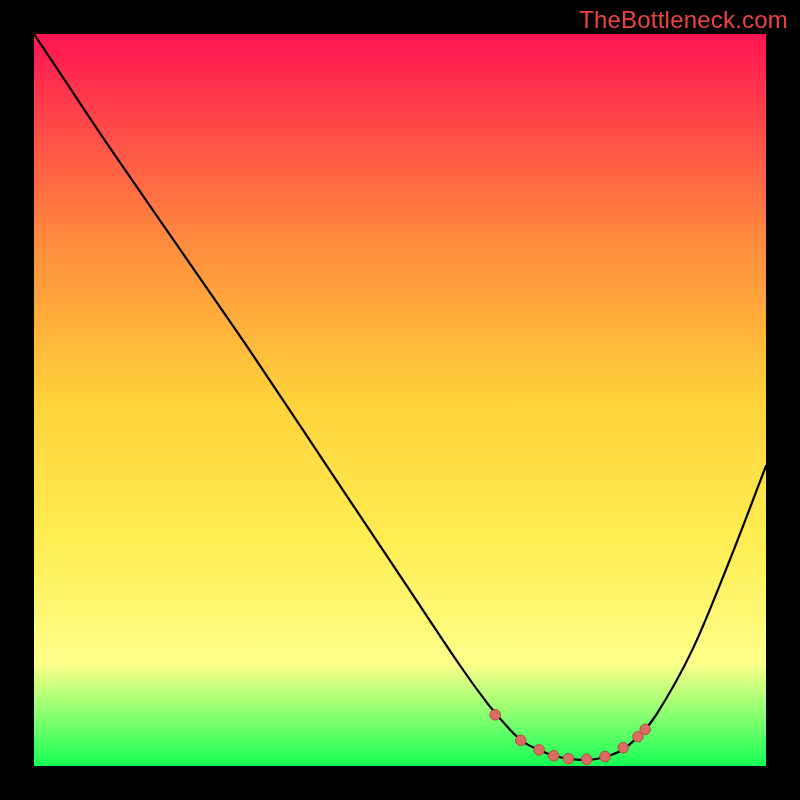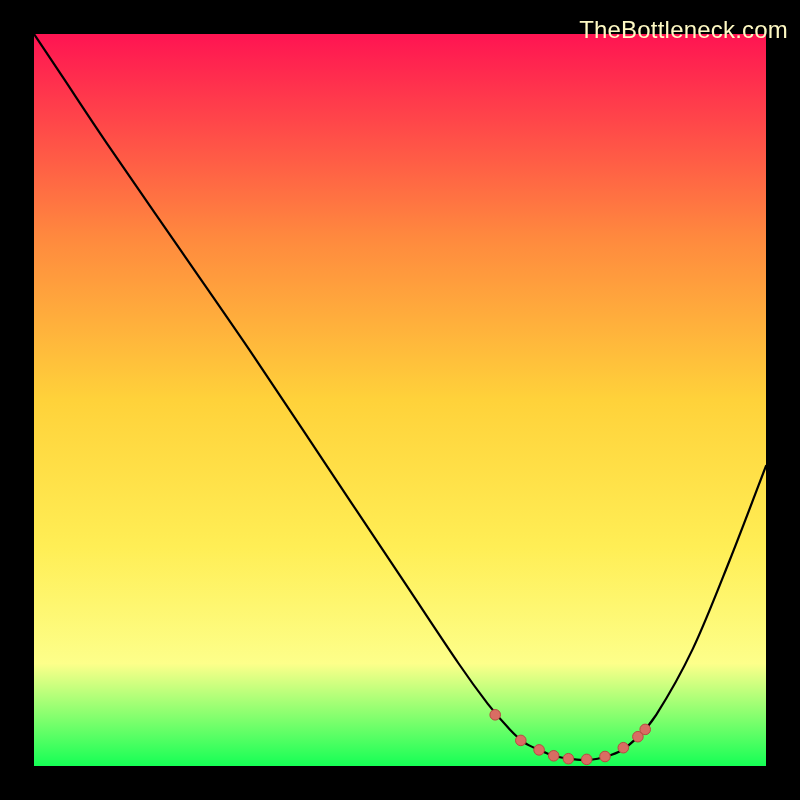--- a/index.html
+++ b/index.html
@@ -1,18 +1,18 @@
 <!DOCTYPE html>
 <html><head>
 <meta charset="utf-8">
 <style>
   * { margin: 0; padding: 0; box-sizing: border-box; }
   html, body { width: 800px; height: 800px; background: #000; font-family: Arial, sans-serif; overflow: hidden; }
   .frame { position: relative; width: 800px; height: 800px; background: #000; }
-  .watermark { position: absolute; top: 16px; right: 12px; color: #fef9c3; font-size: 24px; letter-spacing: 0.2px; z-index: 10; text-align: center; }
+  .watermark { position: absolute; top: 6px; right: 12px; color: #ef4444; font-size: 24px; letter-spacing: 0.2px; z-index: 10; text-align: center; }
   .plot { position: absolute; left: 34px; top: 34px; width: 732px; height: 732px; }
   .plot svg { display: block; width: 732px; height: 732px; }
 </style>
 </head>
 <body>
 
 <div class="frame">
   <div class="watermark">TheBottleneck.com</div>
   <div class="plot">
     <svg viewBox="0 0 732 732">

